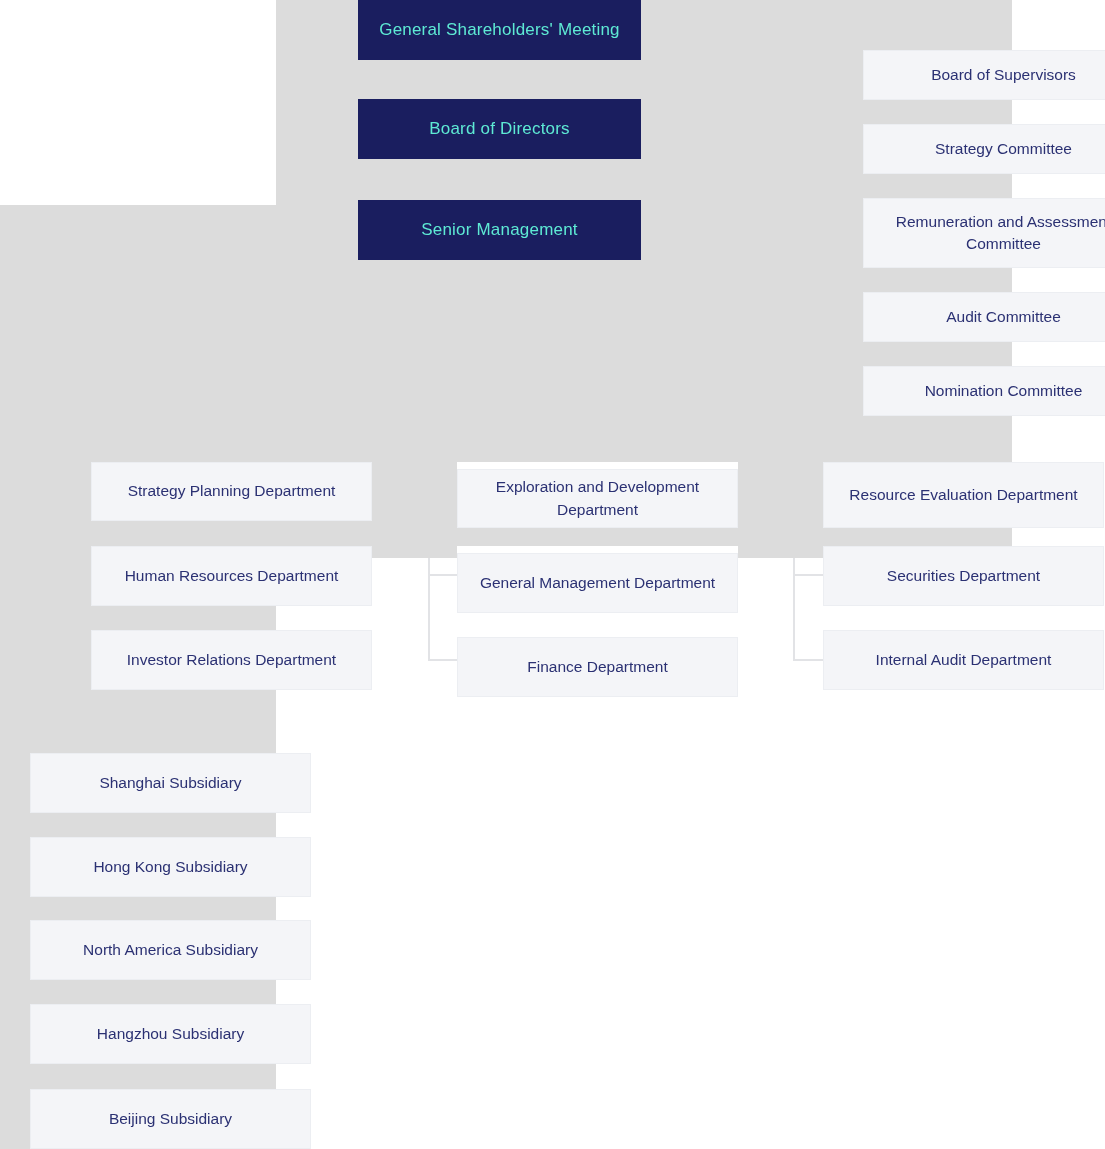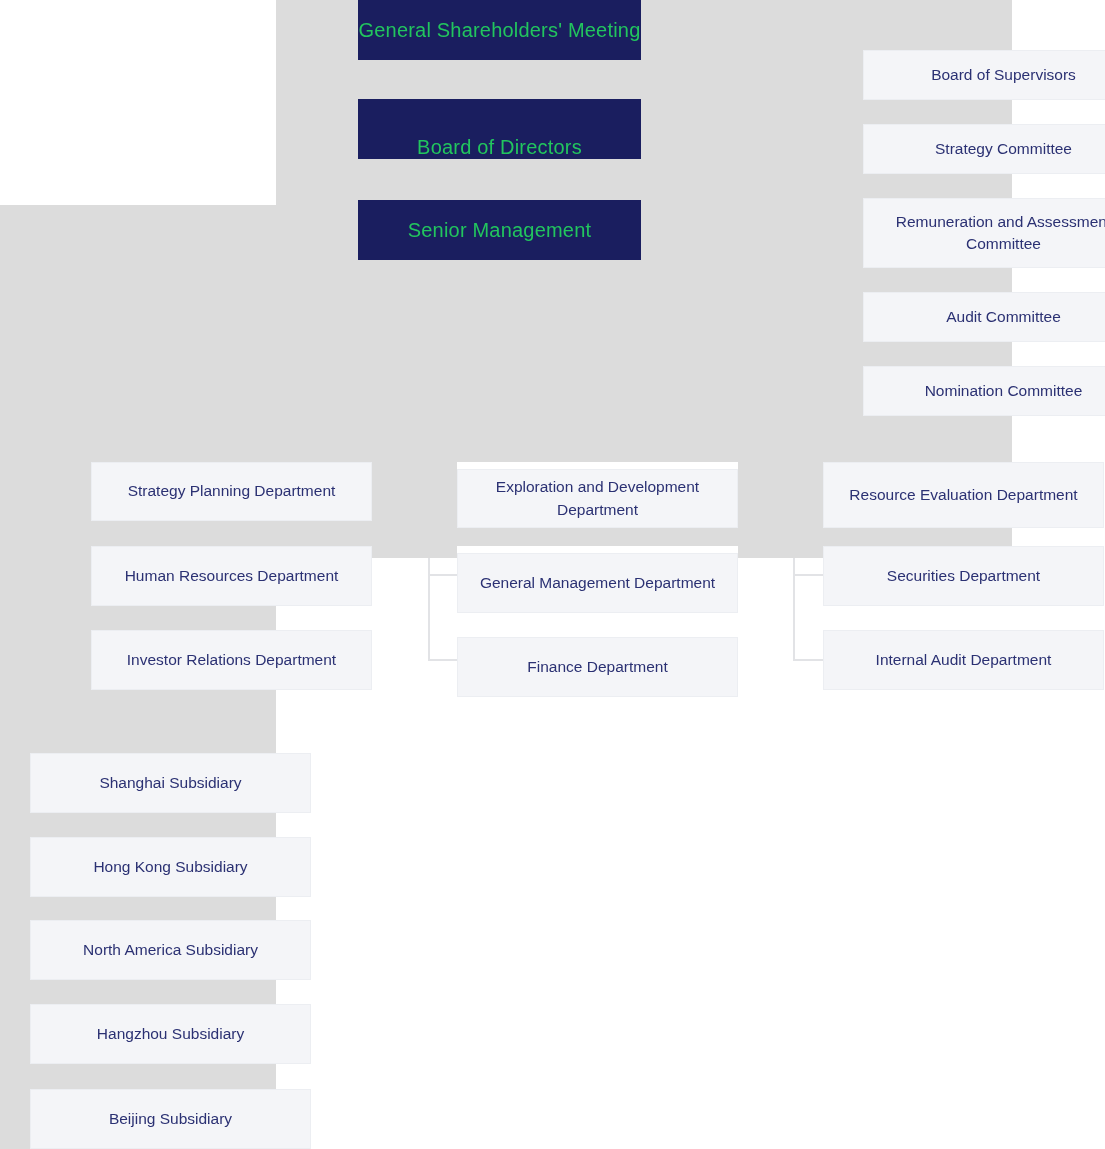--- a/index.html
+++ b/index.html
@@ -5,21 +5,21 @@
   html,body{margin:0;padding:0;background:#ffffff;}
   body{font-family:"Liberation Sans", sans-serif;}
   #stage{position:relative;width:1105px;height:1149px;background:#ffffff;overflow:hidden;}
 
   .gray{position:absolute;background:var(--gray,#dcdcdc);}
   .cline{position:absolute;background:var(--line,#e2e3e6);}
 
   .box{position:absolute;display:flex;align-items:center;justify-content:center;
        text-align:center;box-sizing:border-box;}
   .dark{left:358px;width:283px;height:60px;background:var(--navy,#1a1e5f);
-        color:#22c55e;font-size:20px;letter-spacing:.2px;}
+        color:#5eead4;font-size:17px;letter-spacing:.2px;}
   .light{width:281px;height:50px;background:var(--light-box,#f4f5f8);
          color:var(--navy-text,#2b3173);font-size:15.5px;line-height:1.45;
          border:1px solid var(--box-border,#eceef2);padding:0 18px;}
   .committee{left:863px;}
   .dept1{left:91px;}  .dept2{left:457px;margin-top:7px;}  .dept3{left:823px;}
   .dept{height:60px;}
   .sub{left:30px;height:60px;}
 </style>
 </head>
 <body>
@@ -36,21 +36,21 @@
   <div class="cline" style="left:428px;top:574px;width:29px;height:1.5px;"></div>
   <div class="cline" style="left:428px;top:659px;width:29px;height:1.5px;"></div>
 
   <div class="cline" style="left:793px;top:558px;width:1.5px;height:102px;"></div>
   <div class="cline" style="left:793px;top:574px;width:30px;height:1.5px;"></div>
   <div class="cline" style="left:793px;top:659px;width:30px;height:1.5px;"></div>
 
   <div class="box dark" style="top:0;">
       <span>General Shareholders' Meeting</span>
     </div>
-  <div class="box dark" style="top:99px;align-items:flex-end;">
+  <div class="box dark" style="top:99px;">
       <span>Board of Directors</span>
     </div>
   <div class="box dark" style="top:200px;">
       <span>Senior Management</span>
     </div>
 
   <div class="box light committee" style="top:50px;">
       <span>Board of Supervisors</span>
     </div>
   <div class="box light committee" style="top:124px;">

